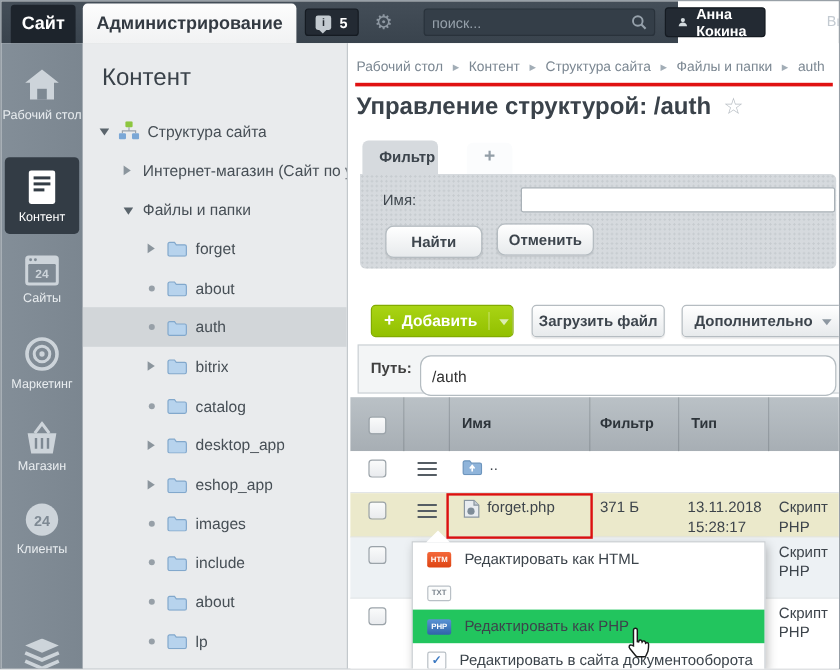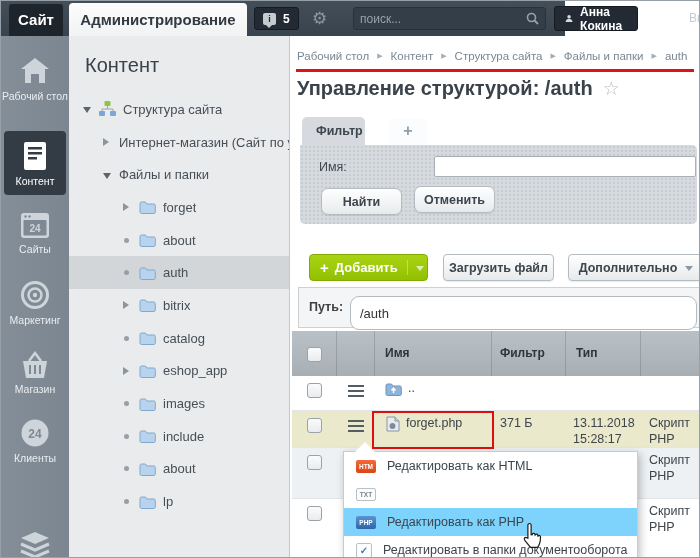--- a/index.html
+++ b/index.html
@@ -138,21 +138,21 @@
   .ann-box { position:absolute; left:82px; top:375px; width:122px; height:38px;
              border:2px solid #dc1010; }
 
   
   .cmenu { position:absolute; left:53px; top:415px; width:295px; height:108px;
            background:#fff; border:1px solid #c7ccd0; box-shadow:2px 3px 8px rgba(0,0,0,.25); }
   .cmenu .notch { position:absolute; left:11px; top:-10px; width:0; height:0;
                   border:10px solid transparent; border-bottom:10px solid #fff; border-top:0; }
   .mi { height:28px; display:flex; align-items:center; gap:11px; padding-left:12px;
         font-size:12.5px; color:#3c444b; white-space:nowrap; }
-  .mi.hov { background:#7dd3fc; }
+  .mi.hov { background:#22c55e; }
   .badge { position:relative; width:20px; height:13px; border-radius:2px; font-size:6.5px;
            font-weight:bold; color:#fff; display:flex; align-items:center; justify-content:center;
            flex:0 0 20px; }
   .badge::after { content:""; position:absolute; left:1px; bottom:-3px;
                   border:3px solid transparent; border-top:3px solid inherit; }
   .b-html { background:linear-gradient(#f4683a,#dd4413); }
   .b-txt { background:#fbfcfc; color:#7a848d; border:1px solid #b9c0c6; }
   .b-php { background:linear-gradient(#5a93d4,#2f64a8); }
   .b-chk { width:16px; height:15px; background:#fdfdfe; border:1px solid #b9c0c6; border-radius:2px;
            color:#3a78c2; font-size:10px; font-weight:bold; flex:0 0 16px;
@@ -325,20 +325,31 @@
       <div class="trow lv2">
         <span class="mk">
             <i class="tm-dot"></i>
           </span>
         <span class="ticon">
             <svg width="17" height="14" viewBox="0 0 17 14">
               <path d="M1 3.5c0-.8.6-1.5 1.4-1.5h4l1.5 2h7c.8 0 1.4.7 1.4 1.5V12c0 .8-.6 1.5-1.4 1.5H2.4C1.6 13.5 1 12.8 1 12z" fill="#b7d3ed" stroke="#82a8cc"></path>
             </svg>
           </span>
         <span class="tl">catalog</span>
+      </div>
+      <div class="trow lv2">
+        <span class="mk">
+            <i class="tm-closed"></i>
+          </span>
+        <span class="ticon">
+            <svg width="17" height="14" viewBox="0 0 17 14">
+              <path d="M1 3.5c0-.8.6-1.5 1.4-1.5h4l1.5 2h7c.8 0 1.4.7 1.4 1.5V12c0 .8-.6 1.5-1.4 1.5H2.4C1.6 13.5 1 12.8 1 12z" fill="#b7d3ed" stroke="#82a8cc"></path>
+            </svg>
+          </span>
+        <span class="tl">desktop_app</span>
       </div>
       <div class="trow lv2">
         <span class="mk">
             <i class="tm-closed"></i>
           </span>
         <span class="ticon">
             <svg width="17" height="14" viewBox="0 0 17 14">
               <path d="M1 3.5c0-.8.6-1.5 1.4-1.5h4l1.5 2h7c.8 0 1.4.7 1.4 1.5V12c0 .8-.6 1.5-1.4 1.5H2.4C1.6 13.5 1 12.8 1 12z" fill="#b7d3ed" stroke="#82a8cc"></path>
             </svg>
           </span>
@@ -528,21 +539,21 @@
       </div>
       <div class="mi">
         <span class="badge b-txt">ТХТ</span>
       </div>
       <div class="mi hov">
         <span class="badge b-php">PHP</span>
         <span>Редактировать как PHP</span>
       </div>
       <div class="mi">
         <span class="b-chk">✓</span>
-        <span>Редактировать в папки документооборота</span>
+        <span>Редактировать в сайта документооборота</span>
       </div>
     </div>
 
     <div class="cursor">
       <svg width="22" height="27" viewBox="0 0 22 27">
           <path d="M7.5 1.5c.9 0 1.6.7 1.6 1.6v9.6l1.1.2.3-1c.3-.9 2-.8 2.3.2l.3 1 .4-.6c.5-.8 2.2-.4 2.3.6l.2 1 .5-.4c.8-.6 2 .1 2 1.1 0 2.8-.3 5.5-1 7l-1.2 2.7c-.2.5-.7.8-1.2.8H9.2c-.5 0-1-.2-1.3-.6L3 18.6c-1.6-1.9-.4-3.6 1.4-3l1.5.6V3.1c0-.9.7-1.6 1.6-1.6z" fill="#fff" stroke="#1a1a1a" stroke-width="1.2"></path>
         </svg>
     </div>
 
   </div>

